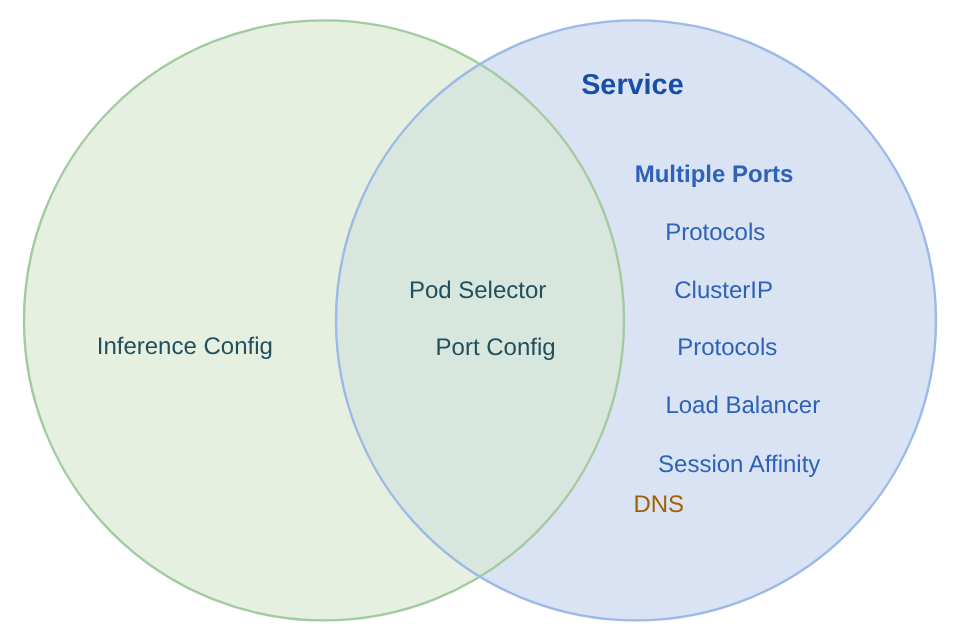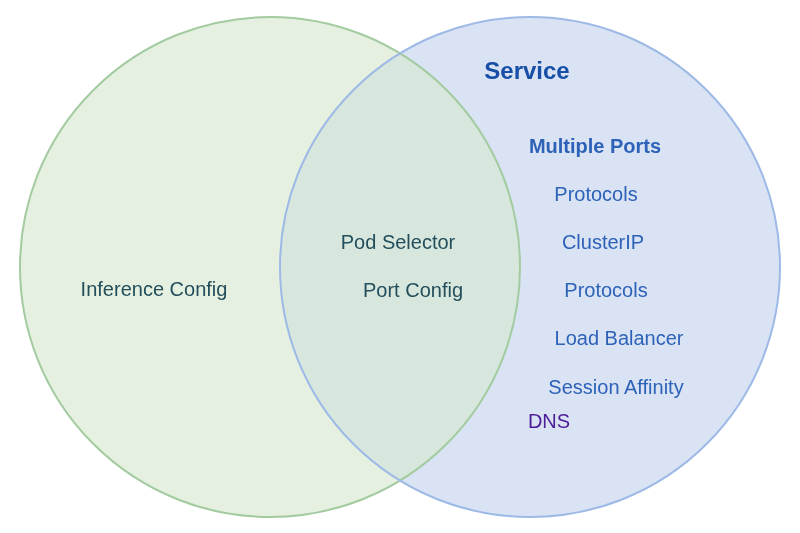--- a/index.html
+++ b/index.html
@@ -59,15 +59,15 @@
 
   <div class="label" style="left: 398px; top: 242px; color: rgb(35, 78, 91);">Pod Selector</div>
   <div class="label" style="left: 397px; top: 290px; color: rgb(35, 78, 91); margin-left: 16px;">Port Config</div>
 
   <div class="label" style="left: 595px; top: 146px; color: rgb(45, 98, 184); font-weight: bold;">Multiple Ports</div>
   <div class="label" style="left: 596px; top: 194px; color: rgb(45, 98, 184);">Protocols</div>
   <div class="label" style="left: 603px; top: 242px; color: rgb(45, 98, 184);">ClusterIP</div>
   <div class="label" style="left: 606px; top: 290px; color: rgb(45, 98, 184);">Protocols</div>
   <div class="label" style="left: 619px; top: 338px; color: rgb(45, 98, 184);">Load Balancer</div>
   <div class="label" style="left: 616px; top: 387px; color: rgb(45, 98, 184);">Session Affinity</div>
-  <div class="label" style="left: 549px; top: 421px; color: #4c1d95;">DNS</div>
+  <div class="label" style="left: 549px; top: 421px; color: #a16207;">DNS</div>
 
 </div>
 
 </body></html>

